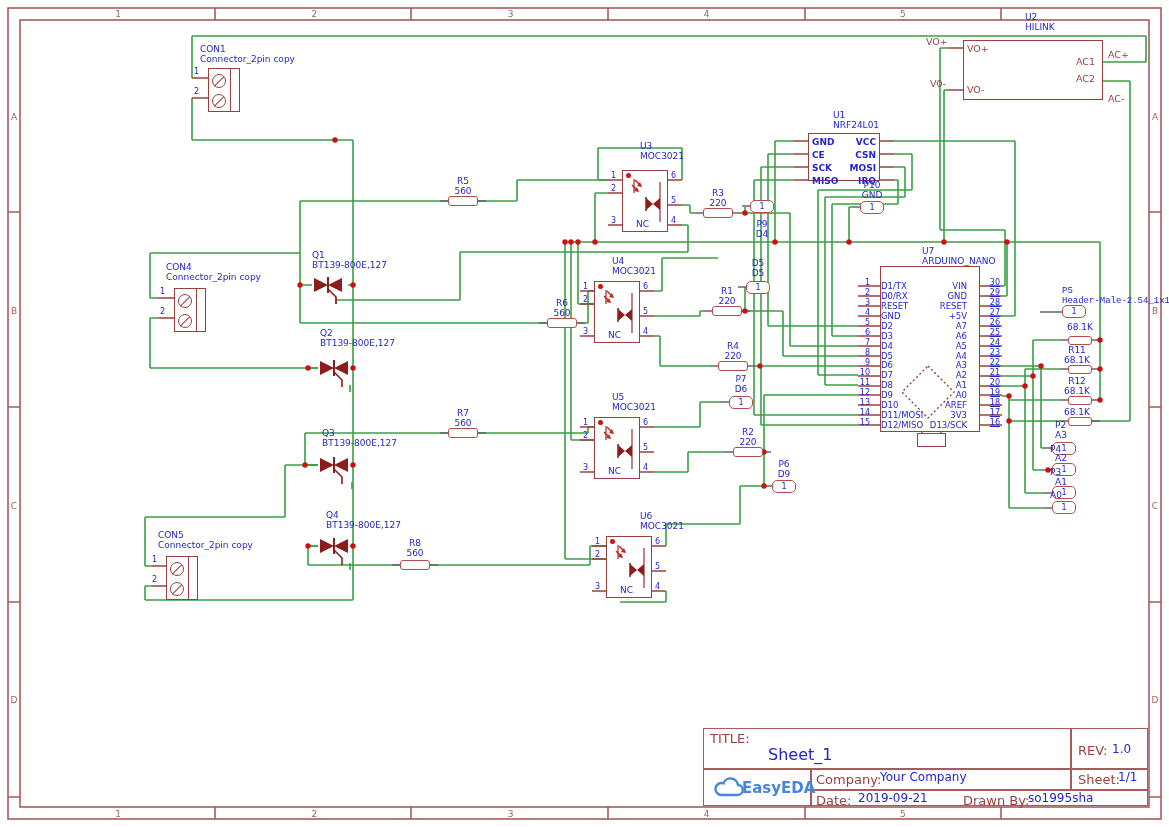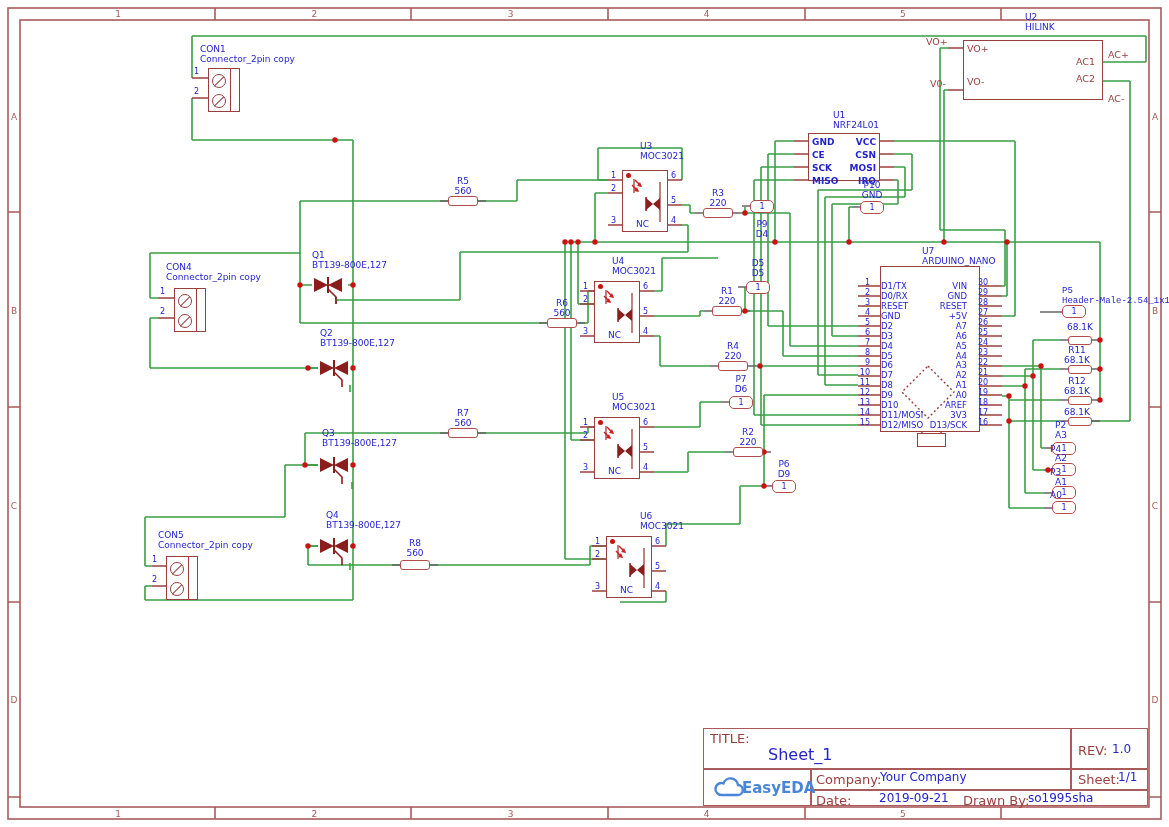--- a/index.html
+++ b/index.html
@@ -14,21 +14,21 @@
   .pinbox{position:absolute;width:24px;height:13px;border:1.4px solid #b34d4d;border-radius:5px;background:#fff;
           color:#2424cf;font-size:8px;display:flex;align-items:center;justify-content:center;box-sizing:border-box;}
   .screw{position:absolute;width:14px;height:14px;border:1.2px solid #9a3f3f;border-radius:50%;box-sizing:border-box;}
   .screw::after{content:"";position:absolute;left:-1px;top:5.5px;width:14px;height:0;border-top:1.2px solid #9a3f3f;transform:rotate(-45deg);}
   .p1dot{position:absolute;width:5px;height:5px;border-radius:50%;background:#cc1111;}
   .prow{display:flex;align-items:center;}
   .ard .prow{height:9.95px;}
   .pnum{width:22px;text-align:right;transform:translateY(-3px);color:#2424cf;font-size:8px;}
   .plbl{margin-left:11px;color:#2424cf;font-size:8.5px;white-space:nowrap;}
   .ard-right .prow{flex-direction:row-reverse;}
-  .ard-right .pnum{text-align:left;}
+  .ard-right .pnum{text-align:right;text-decoration:underline;}
   .ard-right .plbl{margin:0 11px 0 0;flex:1;text-align:right;}
   .pcell{color:#2424cf;}
   .nrf-col .prow{height:13px;}
   .nrf-col .pcell{font-size:9px;font-weight:bold;}
   .nrf-r .prow{justify-content:flex-end;}
   .fr-h{position:absolute;display:flex;color:#a85b5b;}
   .fr-h .prow{flex:1;justify-content:center;}
   .fr-h .pcell{font-size:9px;color:#a85b5b;}
   .fr-v{position:absolute;display:flex;flex-direction:column;color:#a85b5b;}
   .fr-v .prow{flex:1;justify-content:center;}
@@ -241,21 +241,21 @@
   <span class="pnum1" style="left:152px;top:575px;">2</span>
 </div>
 
 <div class="abs">
   <div class="lbl" style="left:1025px;top:12px;">
         <div>U2</div>
         <div>HILINK</div>
       </div>
   <div class="body" style="left:963px;top:40px;width:140px;height:60px;"></div>
   <span class="hl-pin" style="left:967px;top:43px;">VO+</span>
-  <span class="hl-pin" style="left:967px;top:76px;">VO-</span>
+  <span class="hl-pin" style="left:967px;top:84px;">VO-</span>
   <span class="hl-pin" style="left:1076px;top:56px;">AC1</span>
   <span class="hl-pin" style="left:1076px;top:73px;">AC2</span>
   <span class="net" style="left:926px;top:36px;">VO+</span>
   <span class="net" style="left:930px;top:78px;">V0-</span>
   <span class="net" style="left:1108px;top:49px;">AC+</span>
   <span class="net" style="left:1108px;top:66px;margin-top:27px;">AC-</span>
 </div>
 
 <div class="abs">
   <div class="lbl" style="left:833px;top:110px;">
@@ -724,21 +724,21 @@
   <div class="tb-line" style="left:810px;top:789px;width:338px;height:1.6px;"></div>
   <span class="tb-lab" style="left:710px;top:731px;">TITLE:</span>
   <span class="tb-val" style="left:768px;top:745px;font-size:16px;">Sheet_1</span>
   <span class="tb-lab" style="left:1078px;top:743px;">REV:</span>
   <span class="tb-val" style="left:1112px;top:742px;">1.0</span>
   <span class="tb-lab" style="left:816px;top:772px;">Company:</span>
   <span class="tb-val" style="left:880px;top:770px;">Your Company</span>
   <span class="tb-lab" style="left:1078px;top:772px;">Sheet:</span>
   <span class="tb-val" style="left:1118px;top:770px;">1/1</span>
   <span class="tb-lab" style="left:816px;top:793px;">Date:</span>
-  <span class="tb-val" style="left:879px;top:791px;">2019-09-21</span>
+  <span class="tb-val" style="left:858px;top:791px;">2019-09-21</span>
   <span class="tb-lab" style="left:963px;top:793px;">Drawn By:</span>
   <span class="tb-val" style="left:1028px;top:791px;">so1995sha</span>
   <div class="abs" style="left:708px;top:775px;">
     <svg width="102" height="28">
       <path d="M14,20 a6,6 0 1 1 1.5,-11.6 a7.5,7.5 0 0 1 14.5,1.6 a5,5 0 1 1 -0.5,10 z" fill="none" stroke="#4a86d8" stroke-width="2.4"></path>
       <text x="34" y="21" font-size="15" font-weight="bold" fill="#4a86d8" font-family="DejaVu Sans, sans-serif"></text>
     </svg>
     <span class="abs" style="left:34px;top:4px;color:#4a86d8;font-size:15px;font-weight:bold;">EasyEDA</span>
   </div>
 </div>

